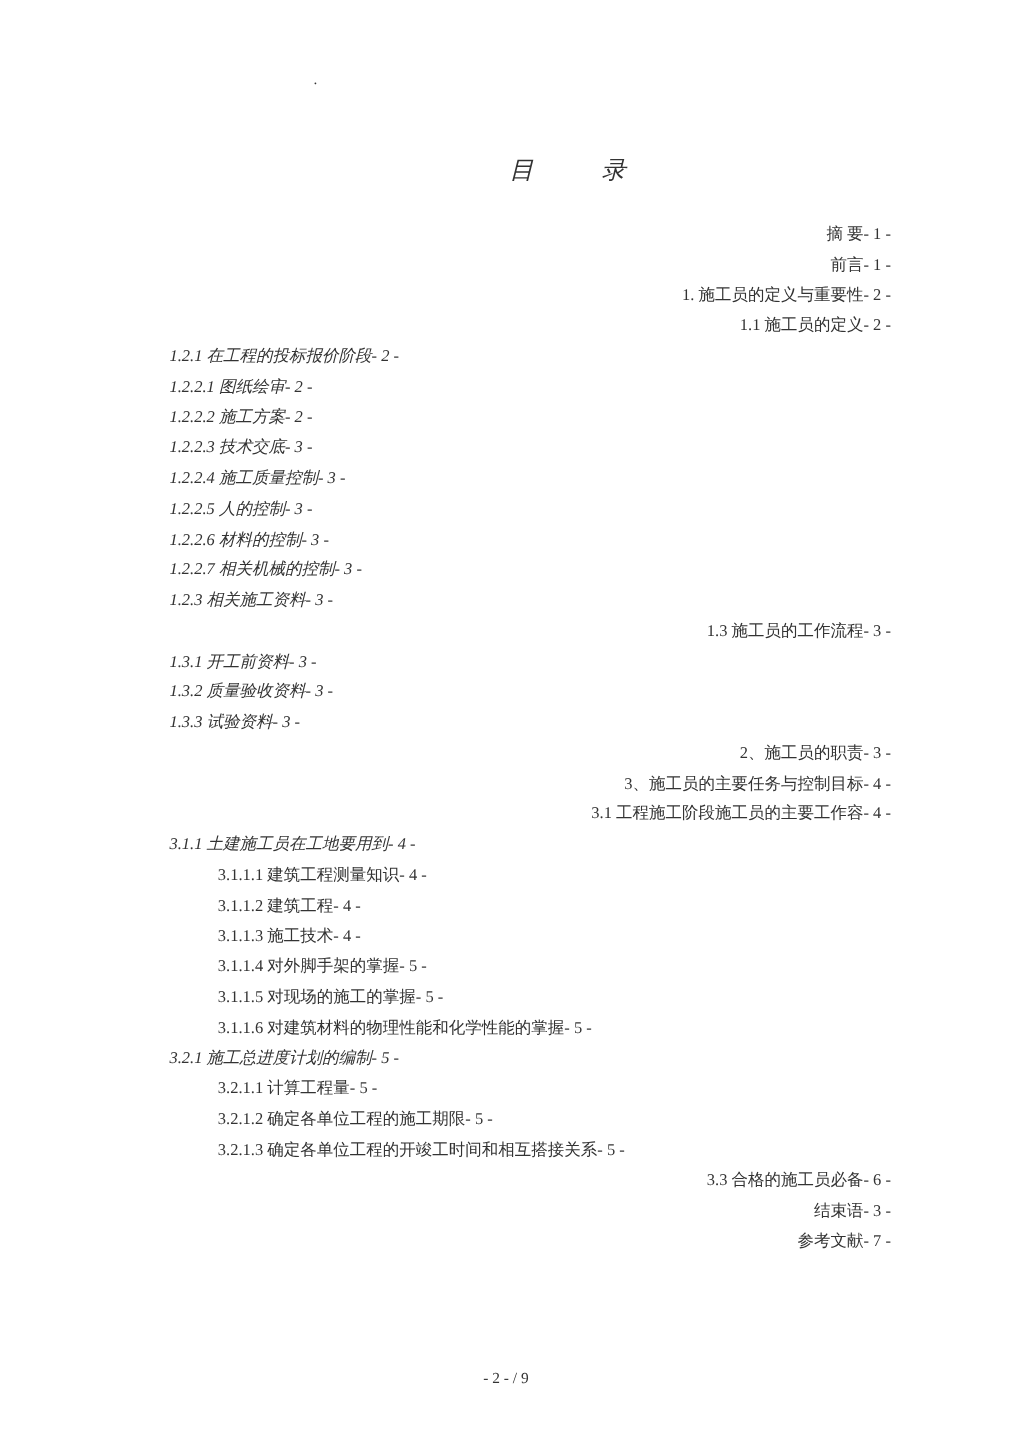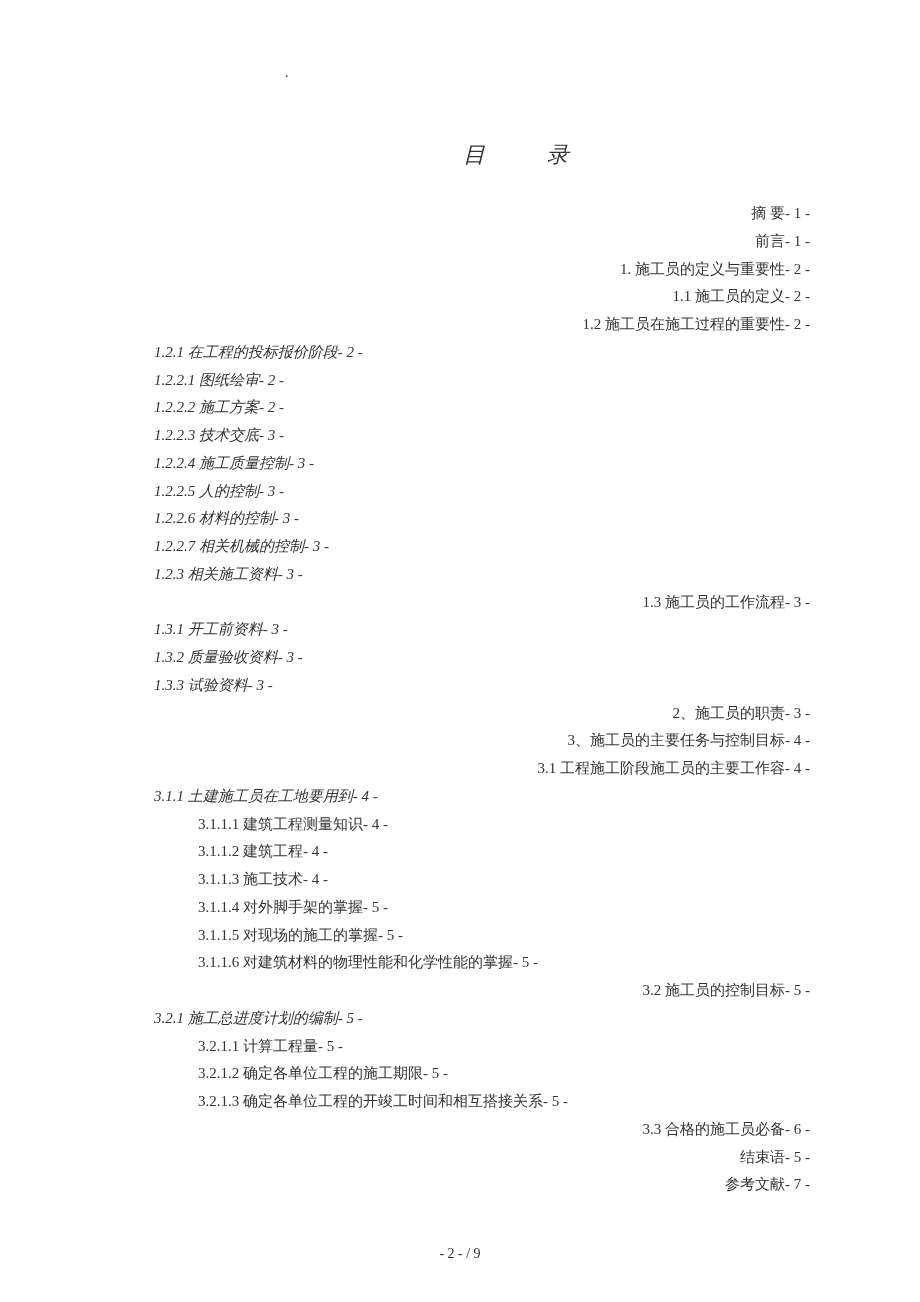--- a/index.html
+++ b/index.html
@@ -52,21 +52,20 @@
 
   <div class="dot">.</div>
 
   <div class="title">目 录</div>
 
   <div class="toc" id="toc-container">
       <div class="l0">摘 要- 1 -</div>
       <div class="l0">前言- 1 -</div>
       <div class="l0">1. 施工员的定义与重要性- 2 -</div>
       <div class="l0">1.1 施工员的定义- 2 -</div>
-      <div class="l0">1.2 施工员在施工过程的重要性- 2 -</div>
       <div class="l1">1.2.1 在工程的投标报价阶段- 2 -</div>
       <div class="l1">1.2.2.1 图纸绘审- 2 -</div>
       <div class="l1">1.2.2.2 施工方案- 2 -</div>
       <div class="l1">1.2.2.3 技术交底- 3 -</div>
       <div class="l1">1.2.2.4 施工质量控制- 3 -</div>
       <div class="l1">1.2.2.5 人的控制- 3 -</div>
       <div class="l1">1.2.2.6 材料的控制- 3 -</div>
       <div class="l1">1.2.2.7 相关机械的控制- 3 -</div>
       <div class="l1">1.2.3 相关施工资料- 3 -</div>
       <div class="l0">1.3 施工员的工作流程- 3 -</div>
@@ -76,25 +75,24 @@
       <div class="l0">2、施工员的职责- 3 -</div>
       <div class="l0">3、施工员的主要任务与控制目标- 4 -</div>
       <div class="l0">3.1 工程施工阶段施工员的主要工作容- 4 -</div>
       <div class="l1">3.1.1 土建施工员在工地要用到- 4 -</div>
       <div class="l2">3.1.1.1 建筑工程测量知识- 4 -</div>
       <div class="l2">3.1.1.2 建筑工程- 4 -</div>
       <div class="l2">3.1.1.3 施工技术- 4 -</div>
       <div class="l2">3.1.1.4 对外脚手架的掌握- 5 -</div>
       <div class="l2">3.1.1.5 对现场的施工的掌握- 5 -</div>
       <div class="l2">3.1.1.6 对建筑材料的物理性能和化学性能的掌握- 5 -</div>
-      <div class="l0">3.2 施工员的控制目标- 5 -</div>
       <div class="l1">3.2.1 施工总进度计划的编制- 5 -</div>
       <div class="l2">3.2.1.1 计算工程量- 5 -</div>
       <div class="l2">3.2.1.2 确定各单位工程的施工期限- 5 -</div>
       <div class="l2">3.2.1.3 确定各单位工程的开竣工时间和相互搭接关系- 5 -</div>
       <div class="l0">3.3 合格的施工员必备- 6 -</div>
-      <div class="l0">结束语- 5 -</div>
+      <div class="l0">结束语- 3 -</div>
       <div class="l0">参考文献- 7 -</div>
     </div>
 
   <div class="footer">- 2 -  / 9</div>
 
 </div>
 
 </body></html>

